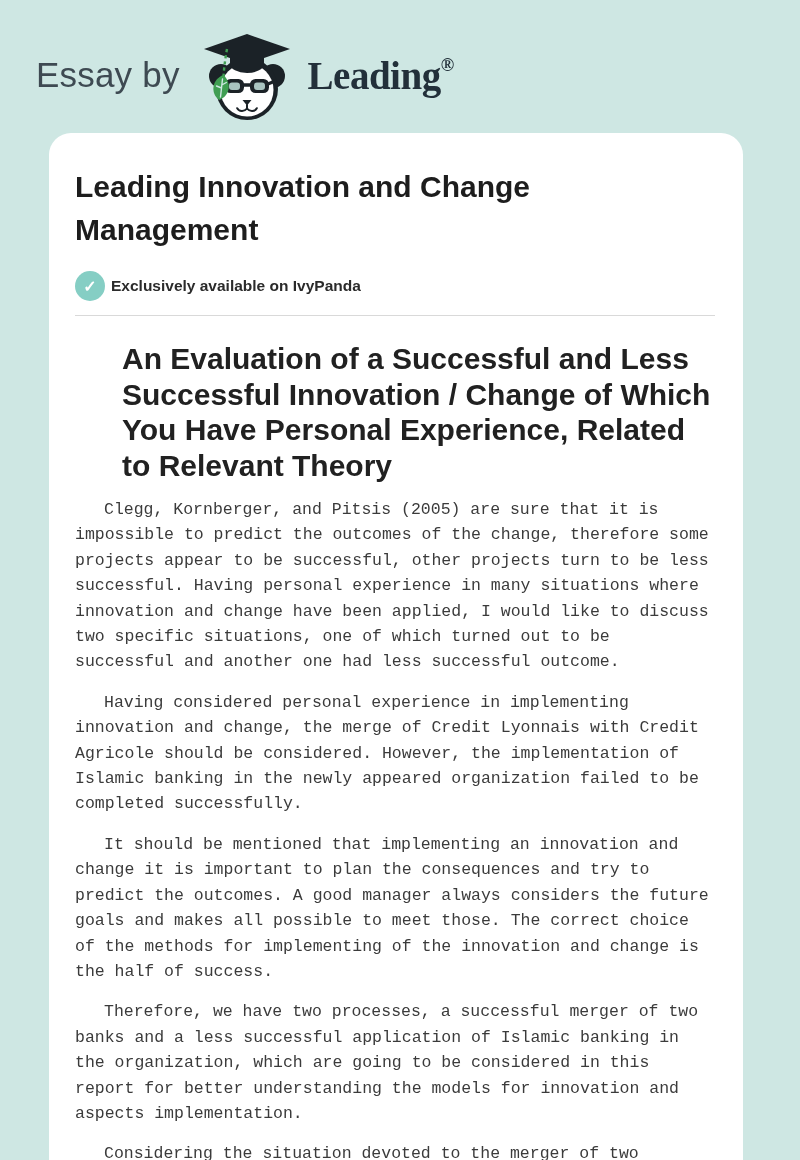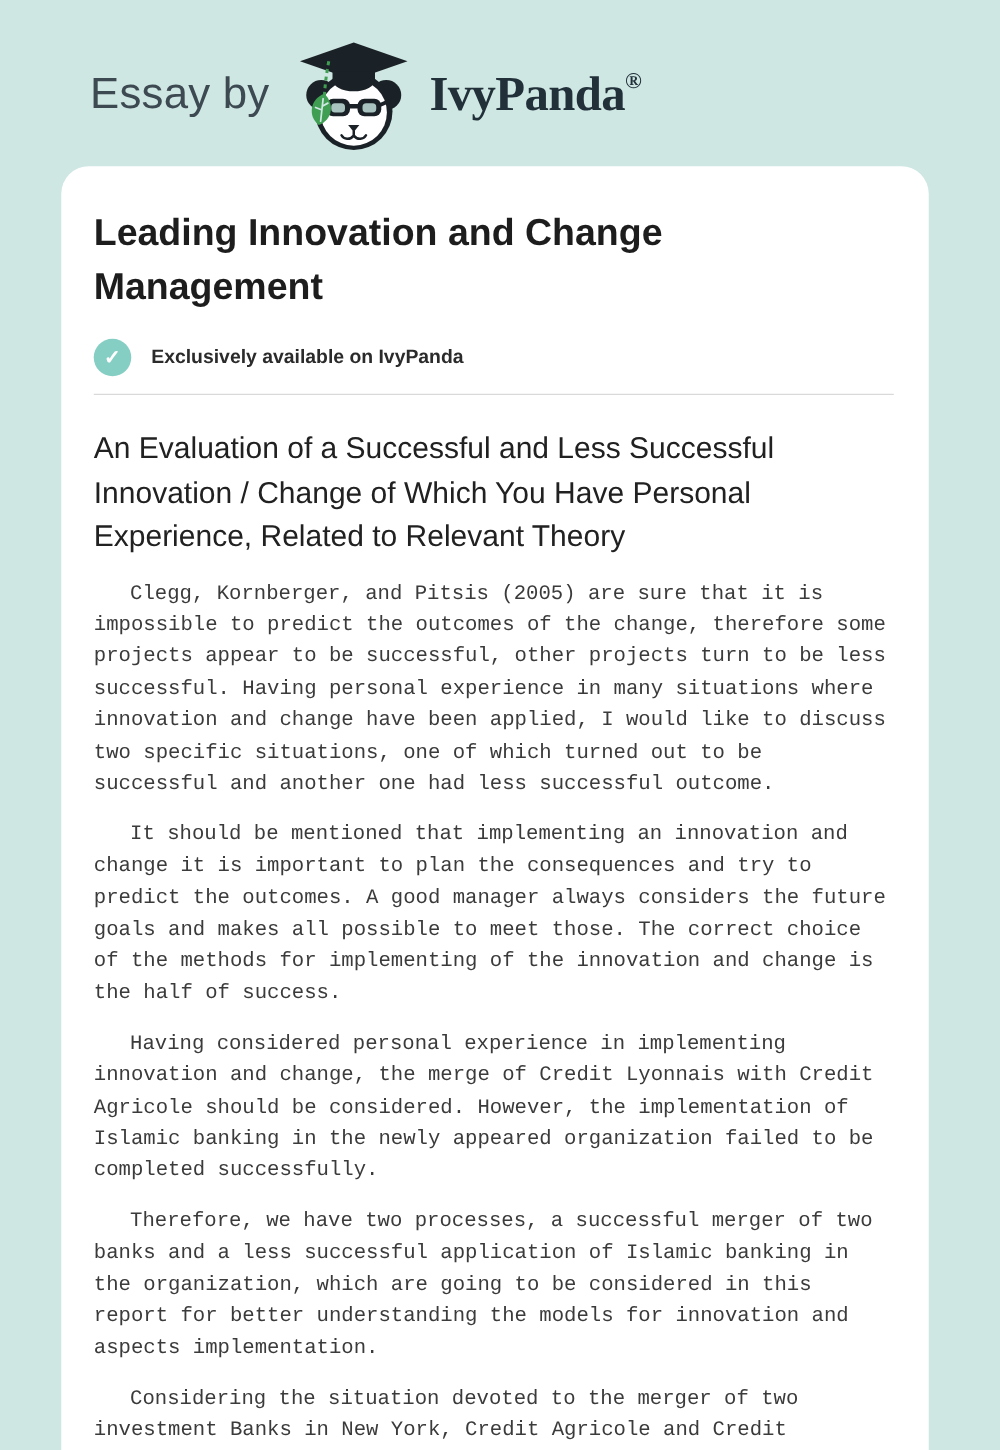--- a/index.html
+++ b/index.html
@@ -6,21 +6,21 @@
   html, body { width: 800px; }
   body {
     height: 1160px;
     background: #cee7e3;
     font-family: "Liberation Sans", sans-serif;
     overflow: hidden;
   }
   .site-header {
     display: flex;
     align-items: center;
-    padding: 24px 0 0 72px;
+    padding: 24px 0 0 36px;
     height: 126px;
   }
   .essay-by {
     font-size: 35px;
     color: #3e4a52;
     letter-spacing: 0.2px;
   }
   .logo-wrap {
     margin: 4px 10px 0 16px;
     line-height: 0;
@@ -63,36 +63,37 @@
     background: #85cec4;
     color: #ffffff;
     font-size: 16px;
     font-weight: 700;
     display: flex;
     align-items: center;
     justify-content: center;
     flex: 0 0 auto;
   }
   .badge-label {
-    margin-left: 16px;
+    margin-left: 6px;
     font-size: 15.5px;
     font-weight: 700;
     color: #2b2b2b;
   }
   hr.divider {
     border: none;
     border-top: 1px solid #d9d9d9;
     margin: 14px 0 0 0;
   }
   .section-heading {
     margin-top: 25px;
-    font-size: 24px;
+    font-size: 30px;
     line-height: 35.5px;
-    font-weight: 400;
+    font-weight: 700;
     color: #212121;
+    margin-left: 47px;
   }
   .essay-body p {
     font-size: 16.5px;
     line-height: 25.4px;
     color: #3b3b3b;
     margin: 15px 0 0 0;
     text-indent: 29px;
     font-family: Liberation Mono, monospace;
   }
   .essay-body p:first-child { margin-top: 14px; }
@@ -123,35 +124,35 @@
       <path d="M46 53 h8" stroke="#1b2227" stroke-width="3.5"></path>
 
       <path d="M45.5 68 h9 l-4.5 5.5 z" fill="#1b2227"></path>
       <path d="M50 73 v3.5 M50 76.5 c-3 3.8 -8 3 -9.8 -0.3 M50 76.5 c3 3.8 8 3 9.8 -0.3" stroke="#1b2227" stroke-width="2" fill="none" stroke-linecap="round"></path>
 
       <path d="M30 17 C28 28 27 36 26.5 45" stroke="#3f9e52" stroke-width="2.4" stroke-dasharray="3.2 3" fill="none"></path>
       <path d="M26.5 43 C15 47 13 61 22 68 C33 64 35 51 26.5 43 Z" fill="#3f9e52"></path>
       <path d="M25.5 47 L23.5 65 M24.5 56 l-5 -2 M24.8 53 l4.5 -2.5" stroke="#cee7e3" stroke-width="1.4" fill="none" stroke-linecap="round"></path>
     </svg>
   </span>
-  <span class="brand"><span>IvyPanda</span><sup>®</sup></span>
+  <span class="brand"><span>Leading</span><sup>®</sup></span>
 </header>
 
 <main class="card">
   <h1 class="essay-title">Leading Innovation and Change Management</h1>
 
   <div class="badge">
     <span class="check-circle">✓</span>
     <span class="badge-label">Exclusively available on IvyPanda</span>
   </div>
 
   <hr class="divider">
 
   <h2 class="section-heading">An Evaluation of a Successful and Less Successful Innovation / Change of Which You Have Personal Experience, Related to Relevant Theory</h2>
 
   <div class="essay-body">
     <p>Clegg, Kornberger, and Pitsis (2005) are sure that it is impossible to predict the outcomes of the change, therefore some projects appear to be successful, other projects turn to be less successful. Having personal experience in many situations where innovation and change have been applied, I would like to discuss two specific situations, one of which turned out to be successful and another one had less successful outcome.</p>
+    <p>Having considered personal experience in implementing innovation and change, the merge of Credit Lyonnais with Credit Agricole should be considered. However, the implementation of Islamic banking in the newly appeared organization failed to be completed successfully.</p>
     <p>It should be mentioned that implementing an innovation and change it is important to plan the consequences and try to predict the outcomes. A good manager always considers the future goals and makes all possible to meet those. The correct choice of the methods for implementing of the innovation and change is the half of success.</p>
-    <p>Having considered personal experience in implementing innovation and change, the merge of Credit Lyonnais with Credit Agricole should be considered. However, the implementation of Islamic banking in the newly appeared organization failed to be completed successfully.</p>
     <p>Therefore, we have two processes, a successful merger of two banks and a less successful application of Islamic banking in the organization, which are going to be considered in this report for better understanding the models for innovation and aspects implementation.</p>
     <p>Considering the situation devoted to the merger of two investment Banks in New York, Credit Agricole and Credit Lyonnais, it should be stated that the change is rather successful if considered from many aspects. The main reasons for successful outcomes of the affair are that the innovation and change followed particular scheme or theory and managed to meet the requirements put before the organization.</p>
   </div>
 </main>
 
 </body></html>

